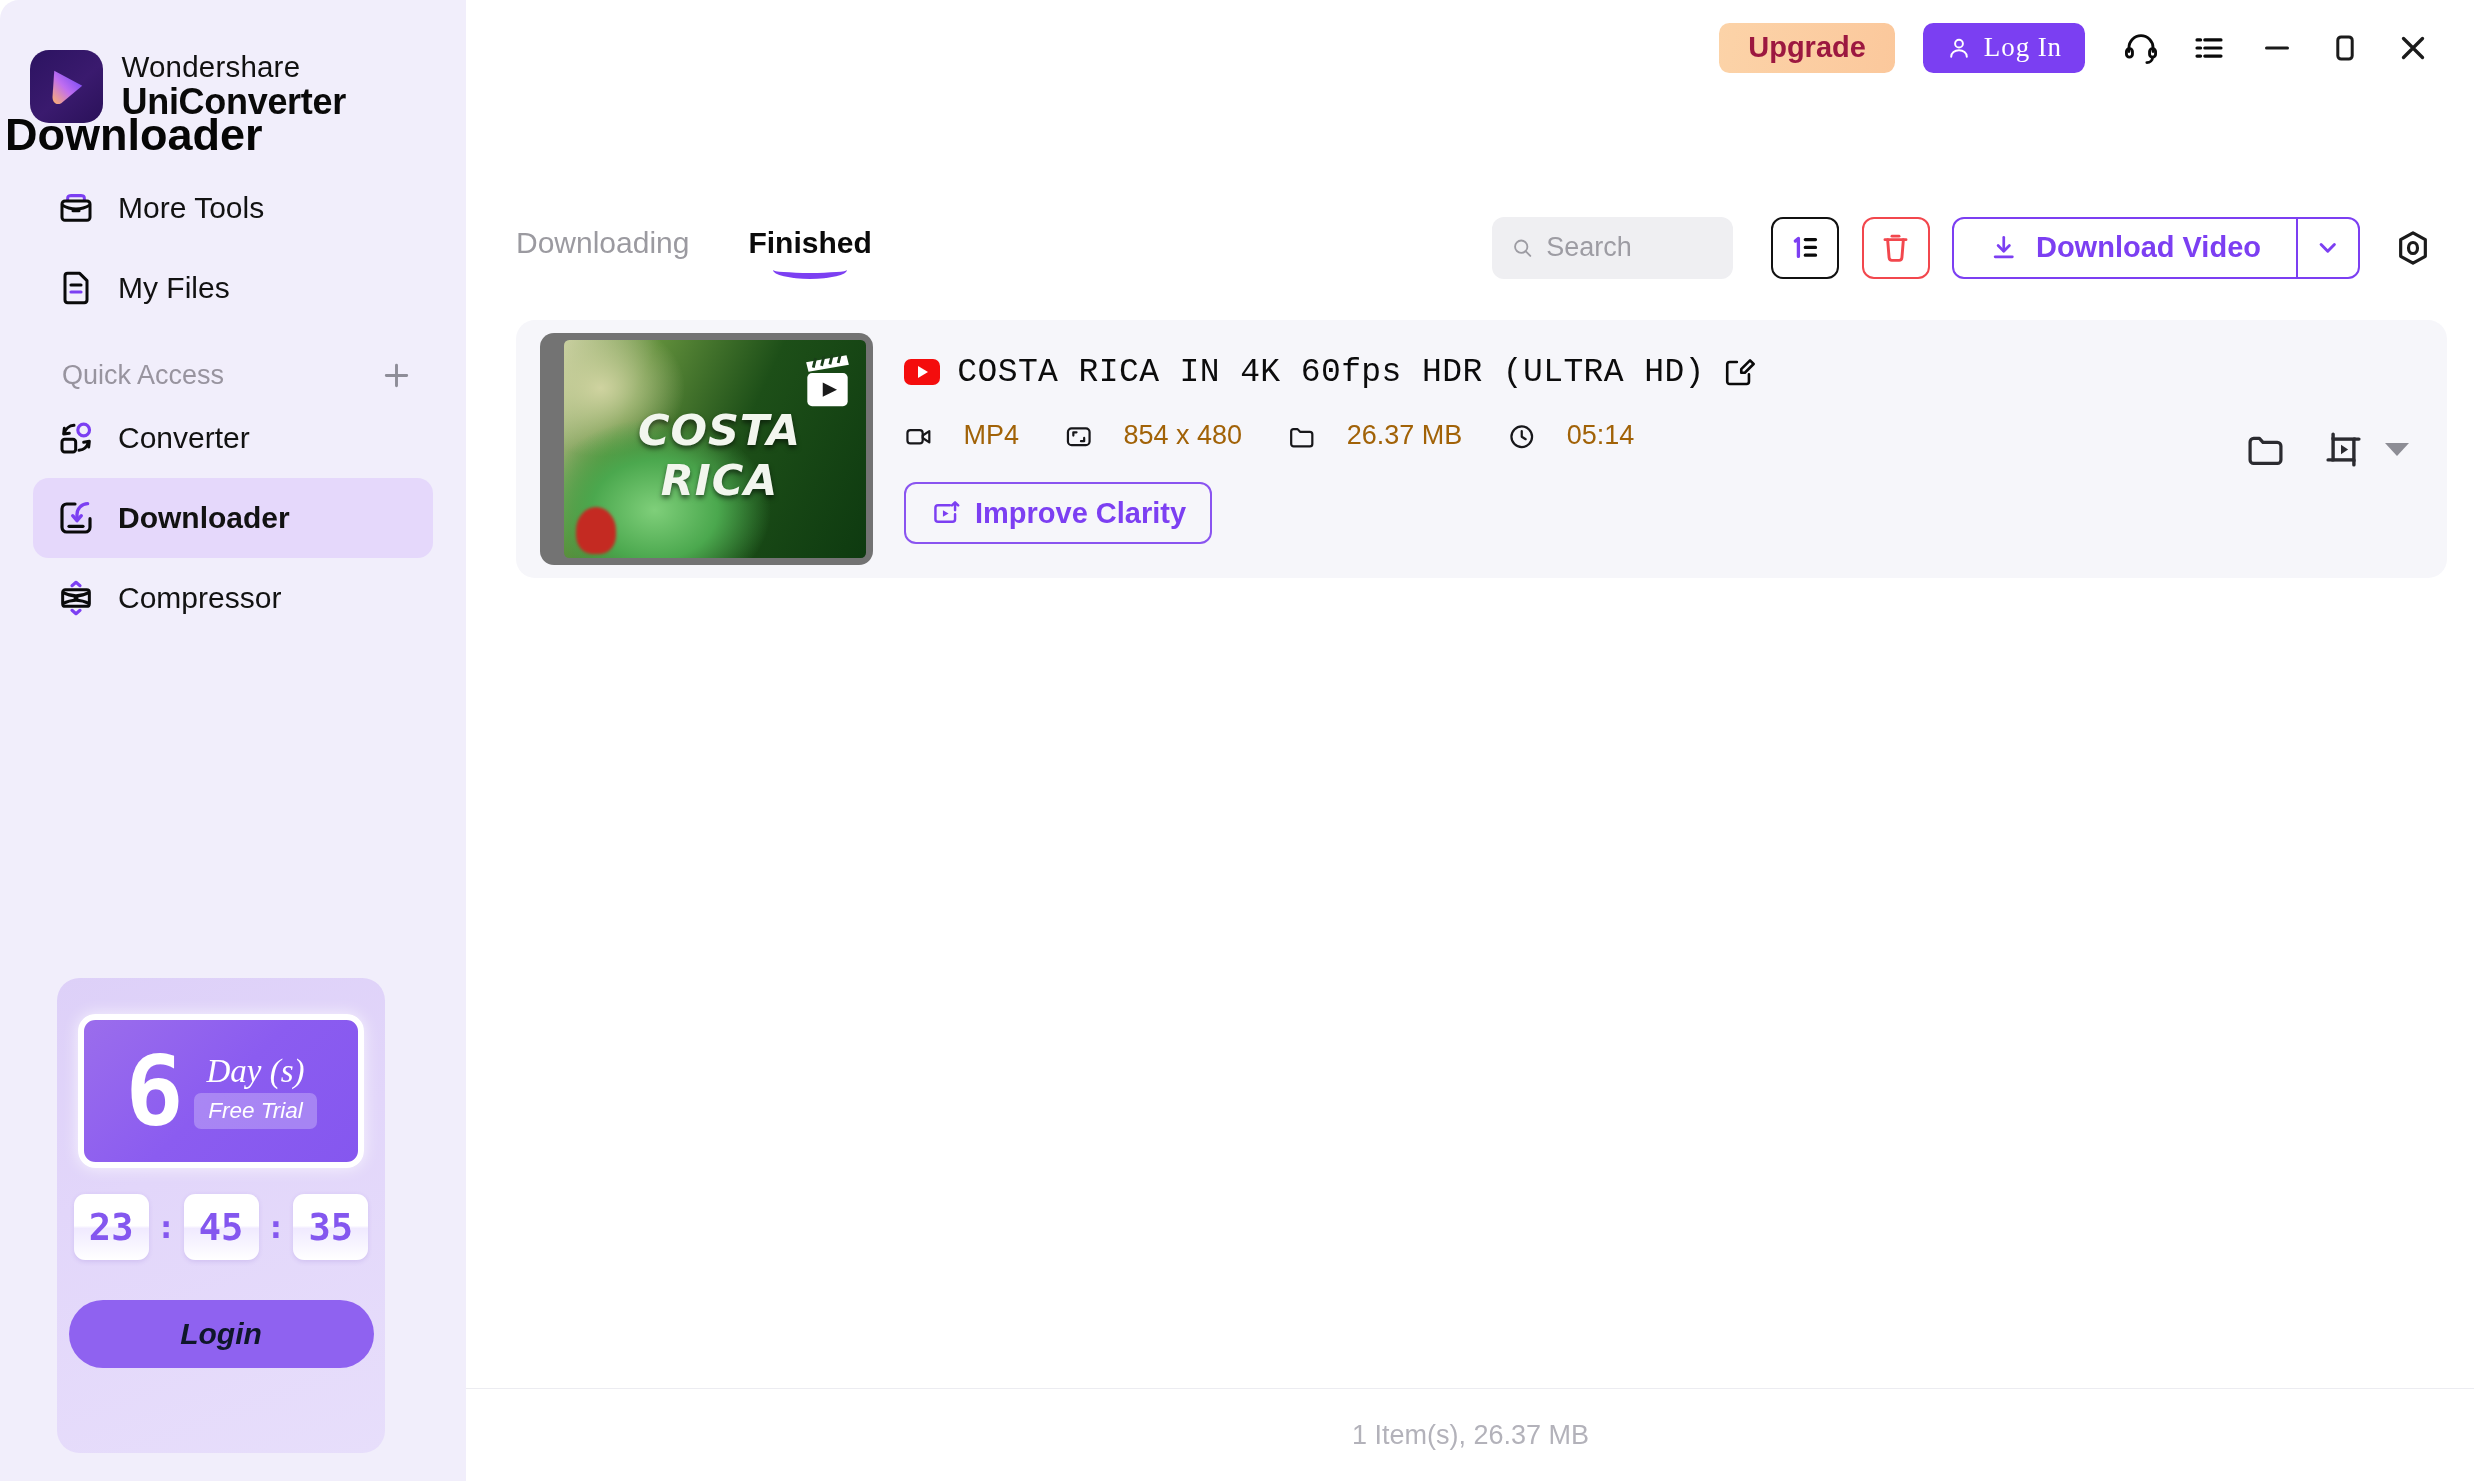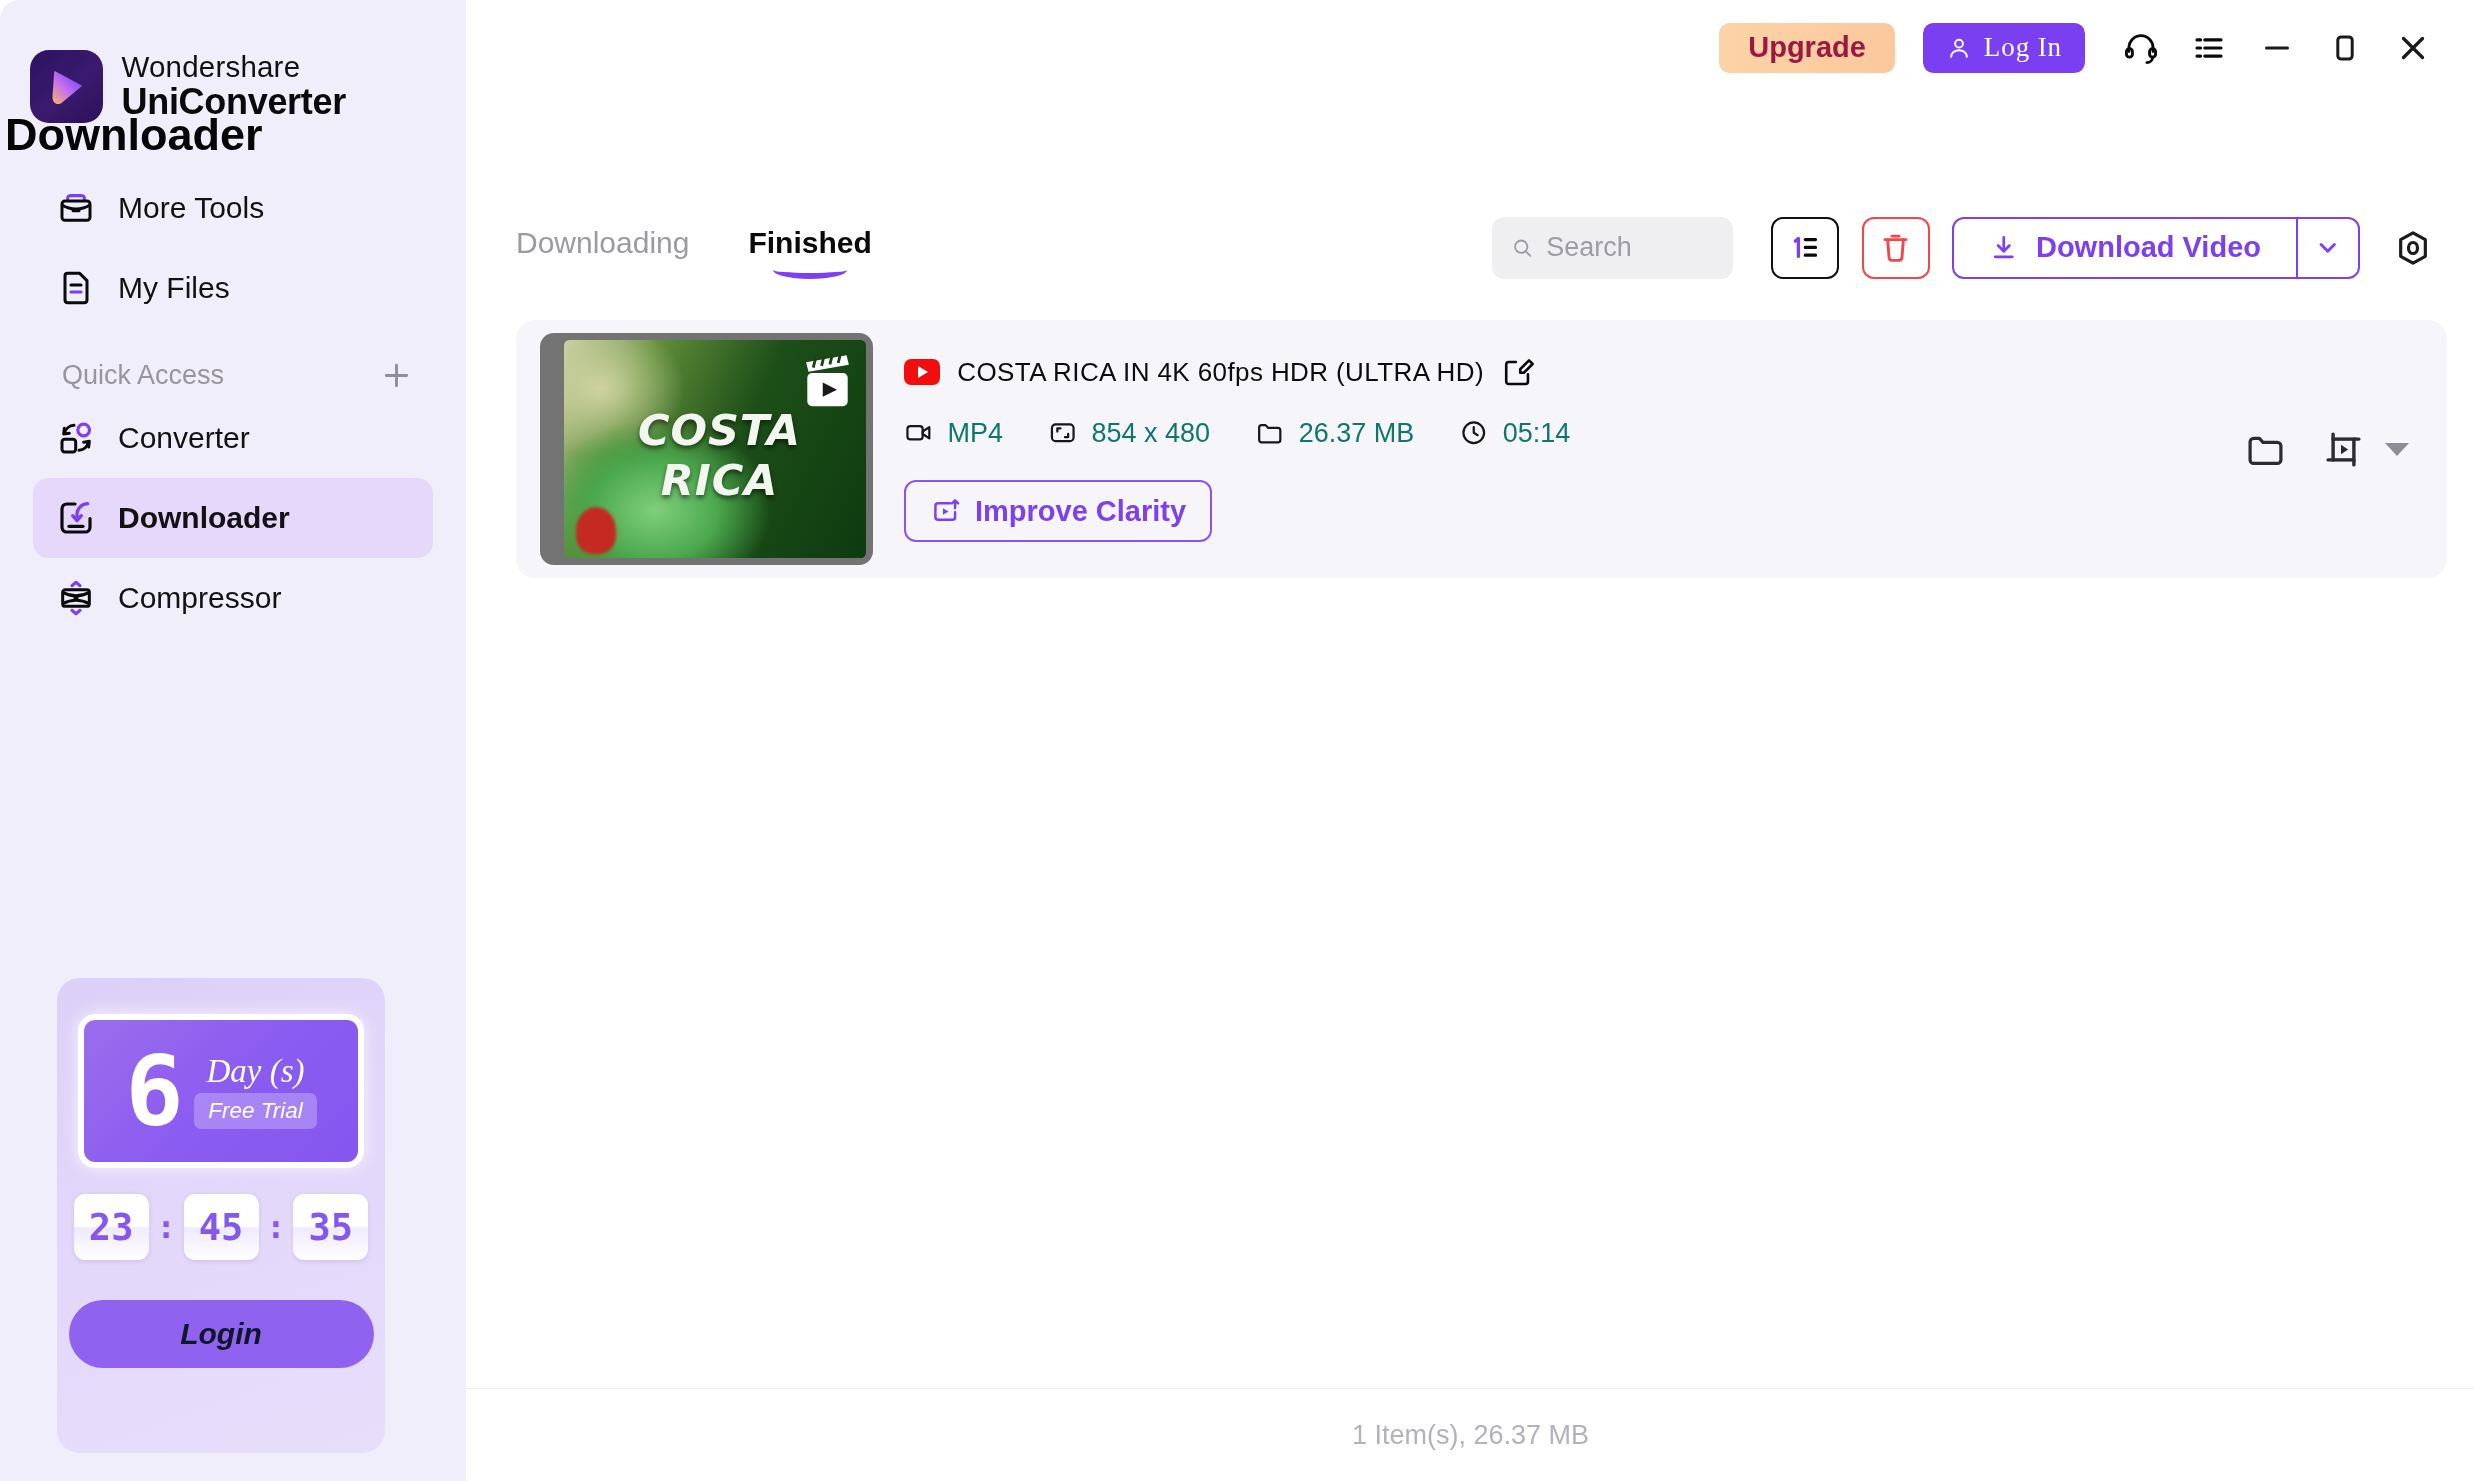--- a/index.html
+++ b/index.html
@@ -350,39 +350,39 @@
     flex-shrink: 0;
   }
   .yt-ico .tri {
     width: 0; height: 0;
     border-left: 10.4px solid #fff;
     border-top: 6px solid transparent;
     border-bottom: 6px solid transparent;
     margin-left: 2.6px;
   }
   .vid-title {
-    font-family: Liberation Sans, sans-serif;
-    font-size: 26px;
+    font-family: Liberation Mono, monospace;
+    font-size: 33px;
     color: #0c0c0c;
     letter-spacing: 0.4px;
     white-space: nowrap;
   }
   .edit-ico { width: 33px; height: 33px; cursor: pointer; flex-shrink: 0; }
 
   .meta-row {
     display: flex;
     align-items: center;
     margin-top: 29.5px;
     gap: 0;
   }
   .meta {
-    display: flex; align-items: flex-start; gap: 14px;
+    display: flex; align-items: flex-end; gap: 30px;
     margin-right: 45px;
     font-size: 27px;
-    color: #0f766e;
+    color: #a16207;
     white-space: nowrap;
   }
   .meta svg { flex-shrink: 0; }
 
   .improve-btn {
     margin-top: 31px;
     display: inline-flex;
     align-items: center;
     gap: 14px;
     height: 62px;

